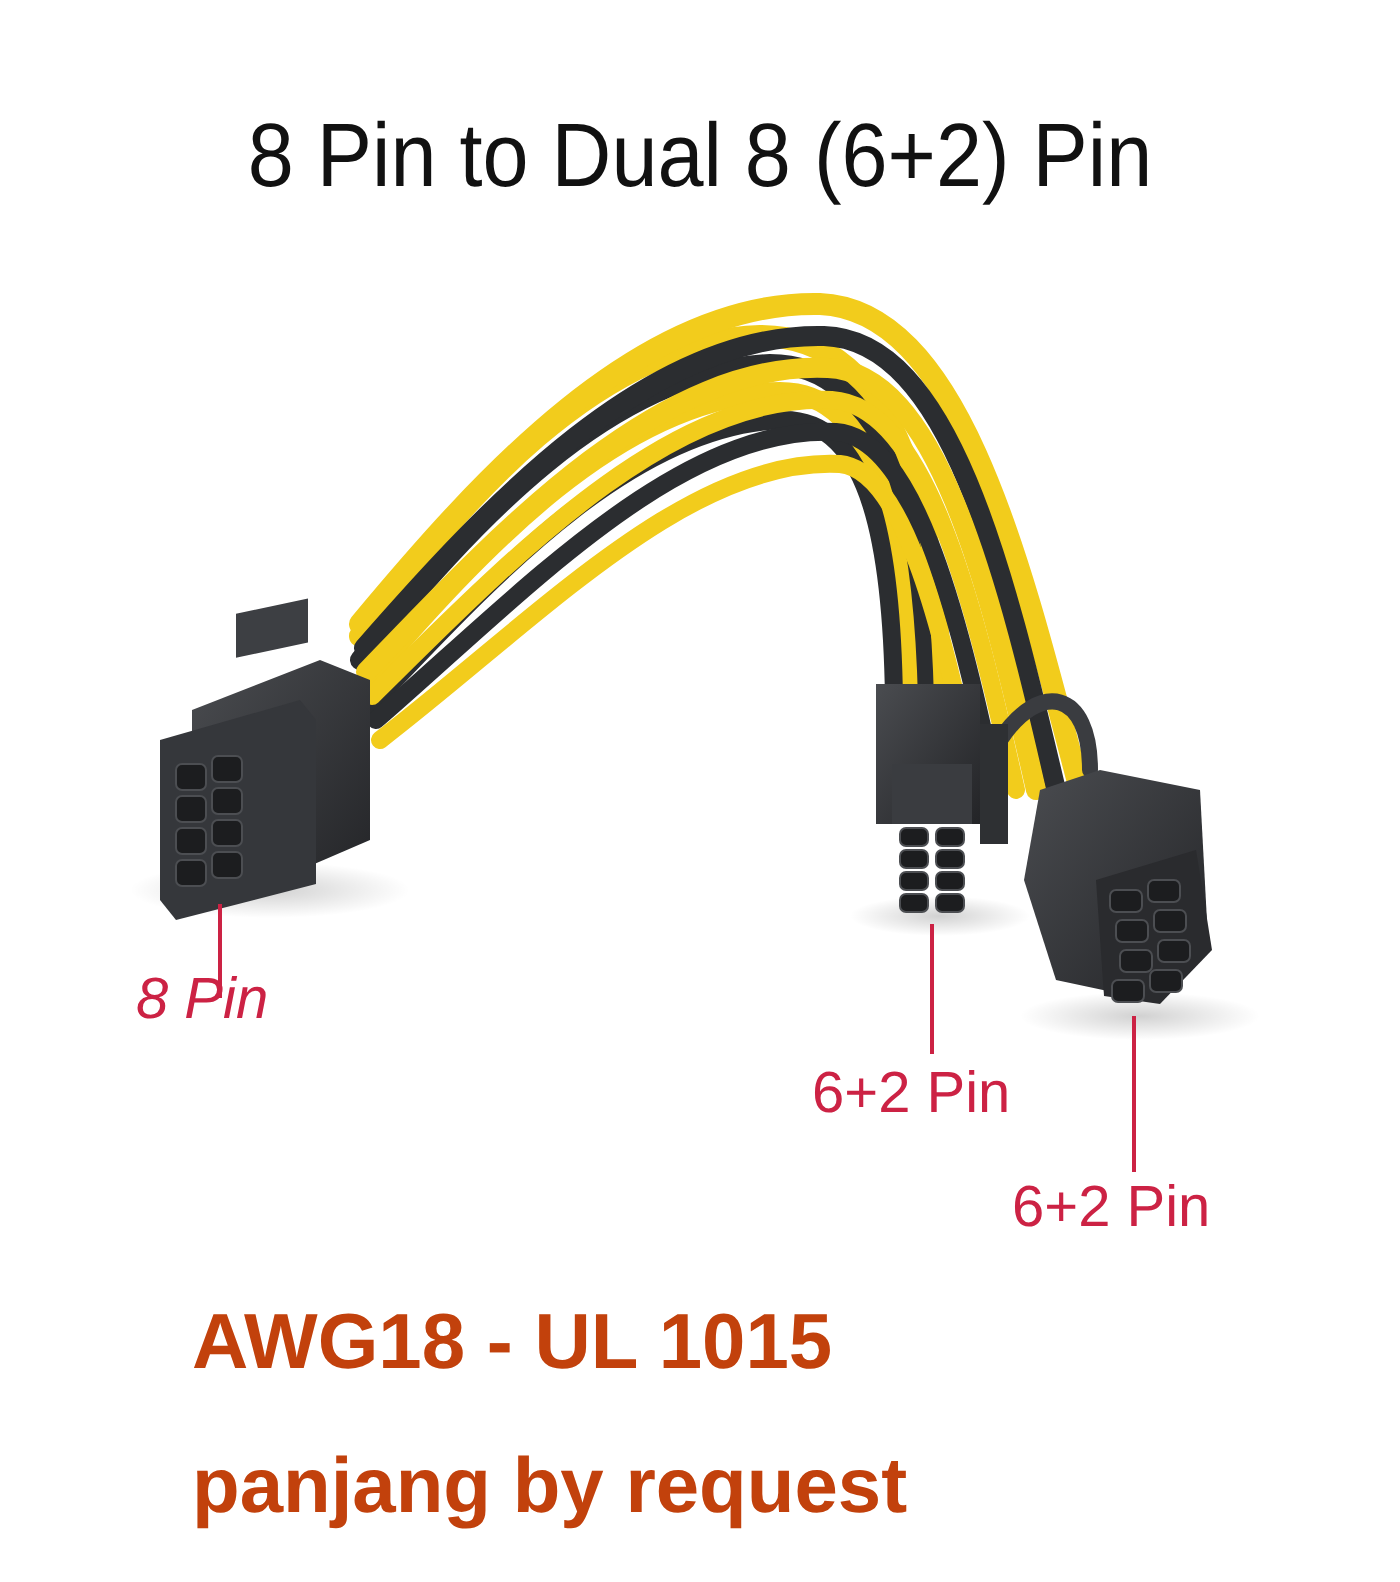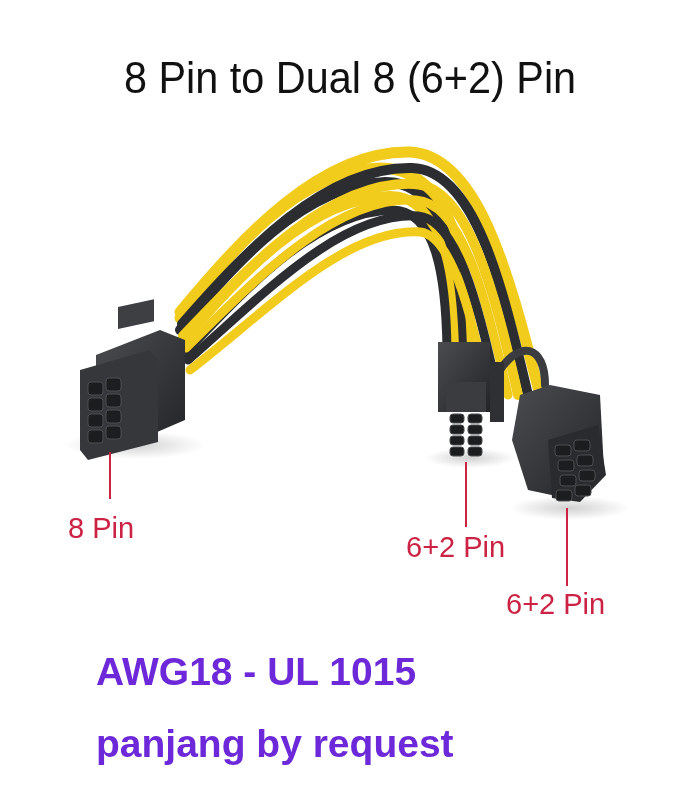--- a/index.html
+++ b/index.html
@@ -6,25 +6,25 @@
     body { width: 700px; height: 791px; position: relative; overflow: hidden; font-family: "Liberation Sans", sans-serif; }
     .title {
       position: absolute; left: 0; top: 52px; width: 700px; text-align: center;
       font-family: "Liberation Sans", sans-serif; font-size: 45px; color: #111111; letter-spacing: 0px;
       transform: scaleX(0.92); transform-origin: center;
     }
     .photo { position: absolute; left: 0; top: 0; width: 700px; height: 791px; }
     .label {
       position: absolute; font-family: "Liberation Sans", sans-serif; font-size: 29px; color: #cc2244; white-space: nowrap;
     }
-    .lbl-8pin { left: 68px; top: 512px; }
+    .lbl-8pin { left: 68px; top: 484px; font-style: italic; }
     .lbl-62a { left: 406px; top: 531px; }
     .lbl-62b { left: 506px; top: 588px; }
     .spec {
-      position: absolute; left: 96px; font-family: "Liberation Sans", sans-serif; font-weight: bold; font-size: 39px; color: #6d28d9; white-space: nowrap;
+      position: absolute; left: 96px; font-family: "Liberation Sans", sans-serif; font-weight: bold; font-size: 39px; color: #c2410c; white-space: nowrap;
     }
     .spec-1 { top: 650px; }
     .spec-2 { top: 722px; }
   </style>
 </head>
 <body>
 
 <div class="title">8 Pin to Dual 8 (6+2) Pin</div>
 
 <svg class="photo" viewBox="0 0 700 791" xmlns="http://www.w3.org/2000/svg">

